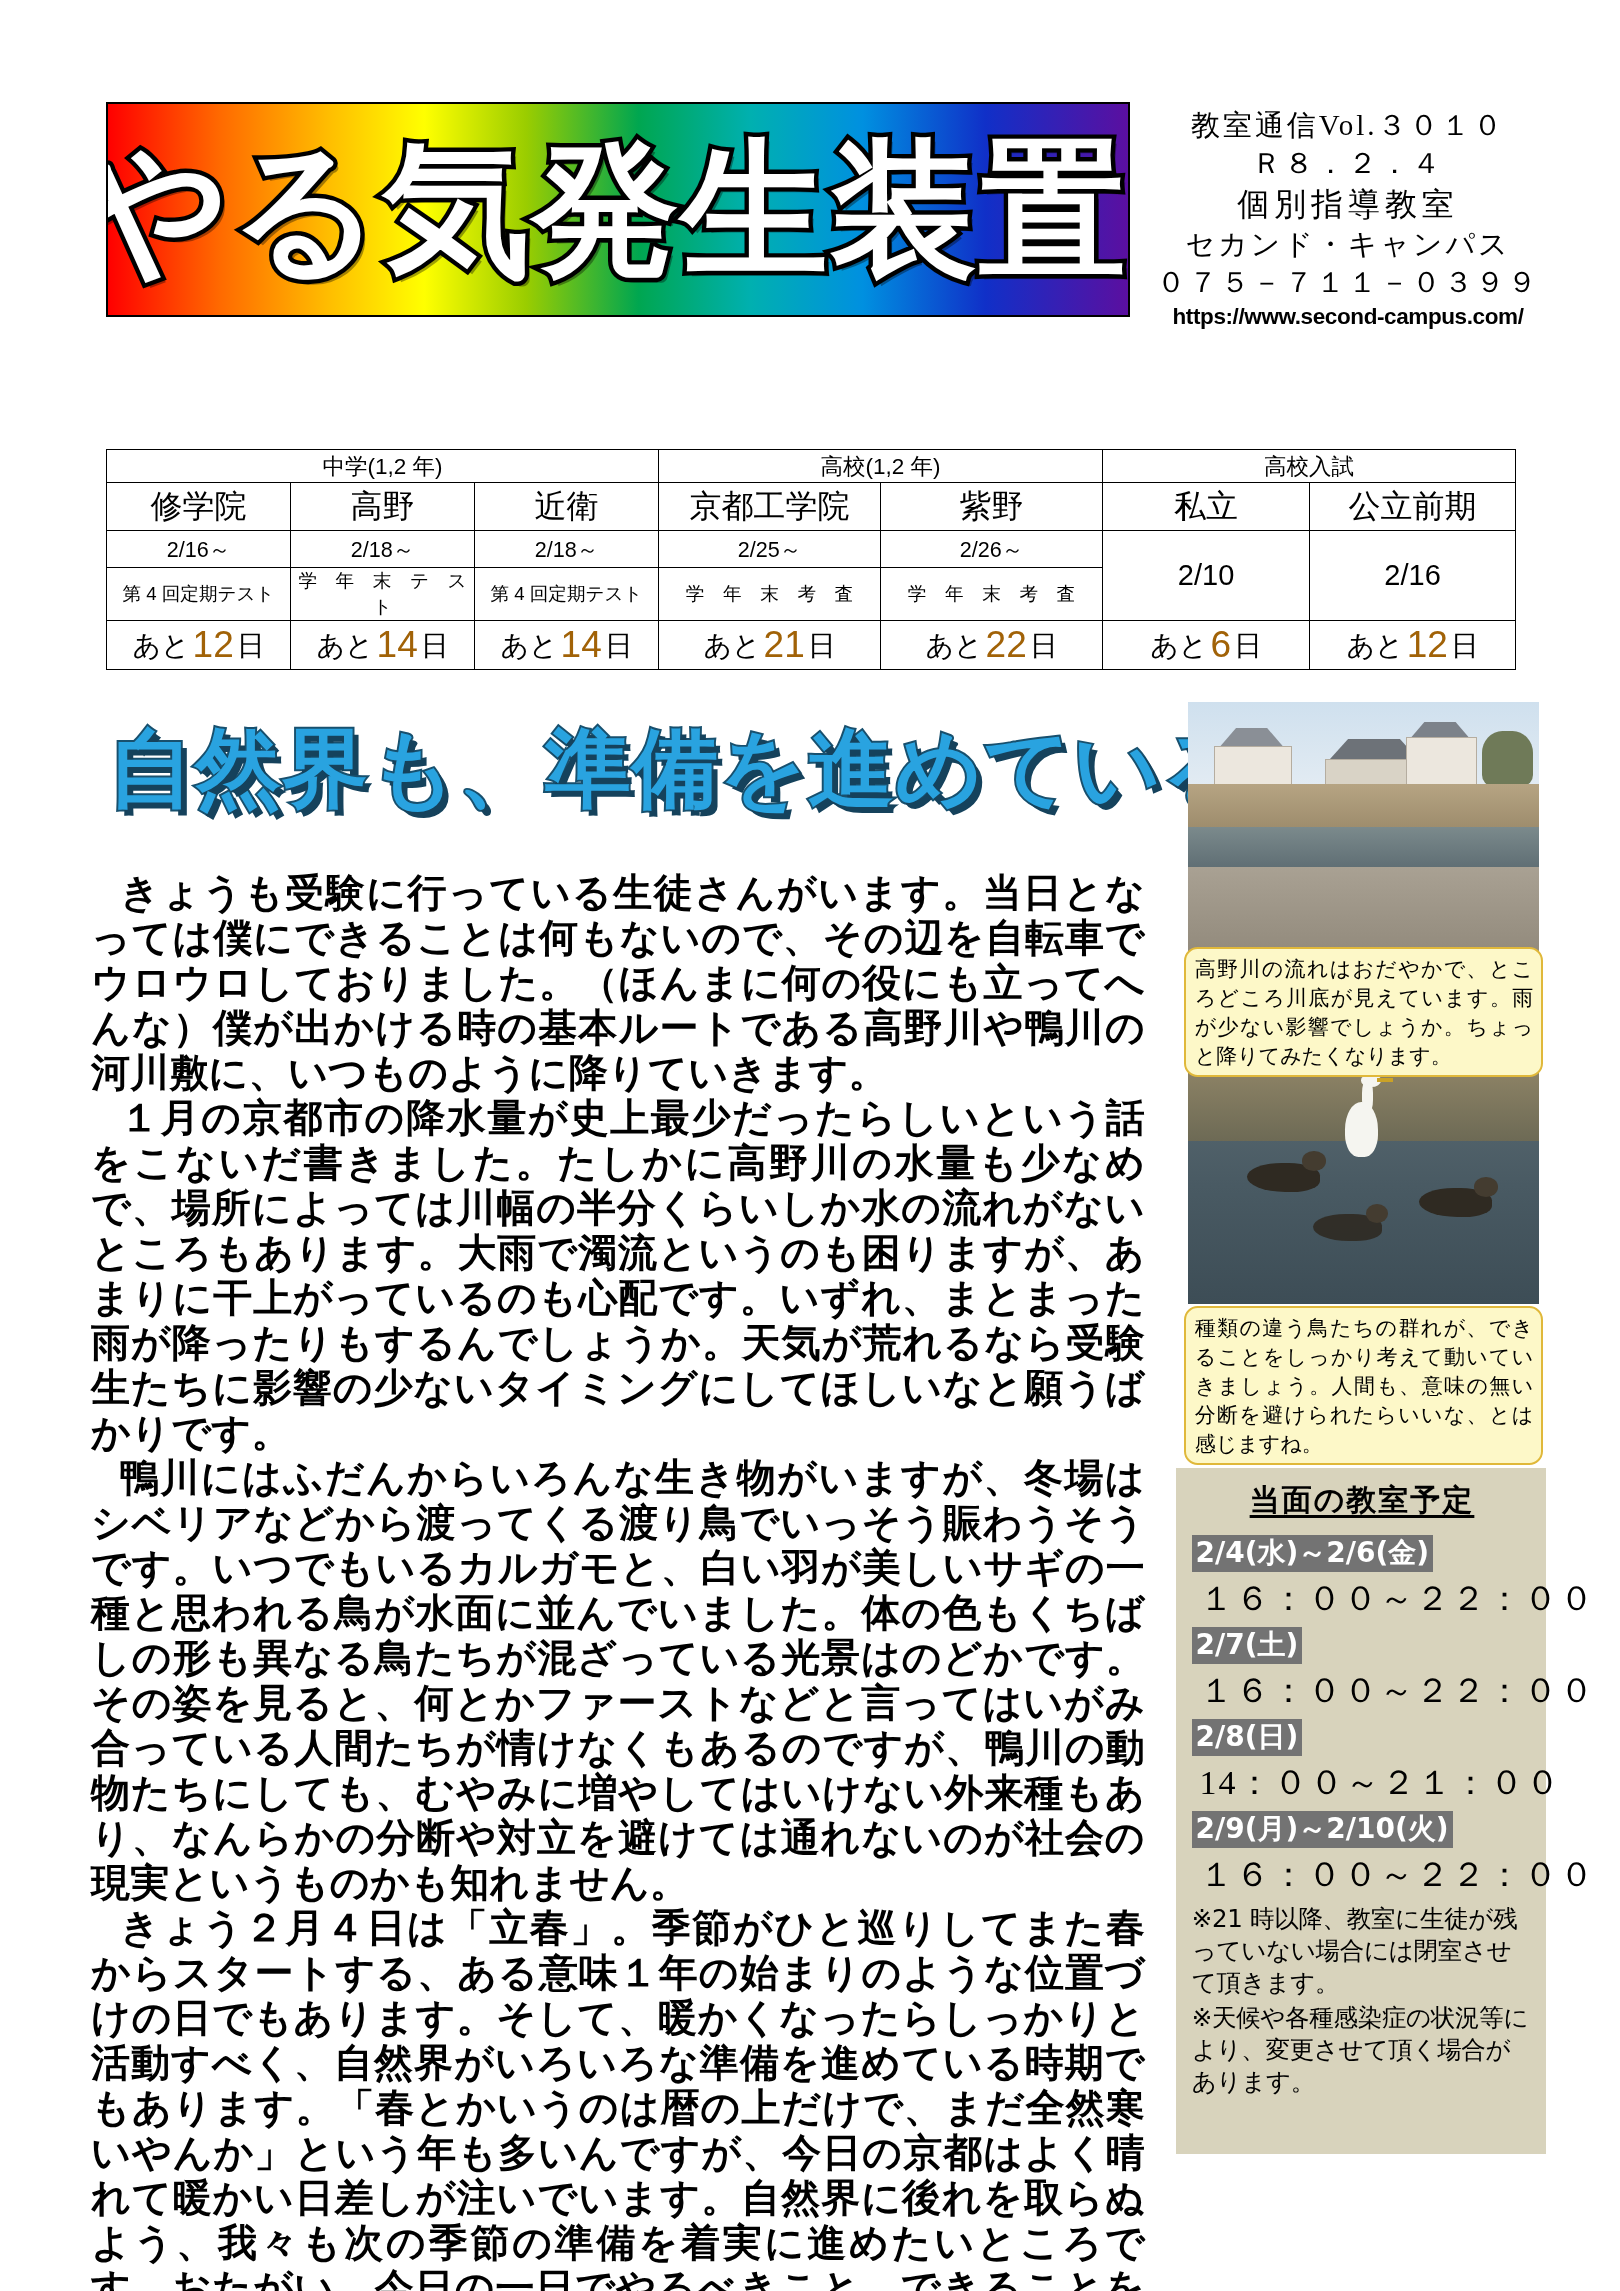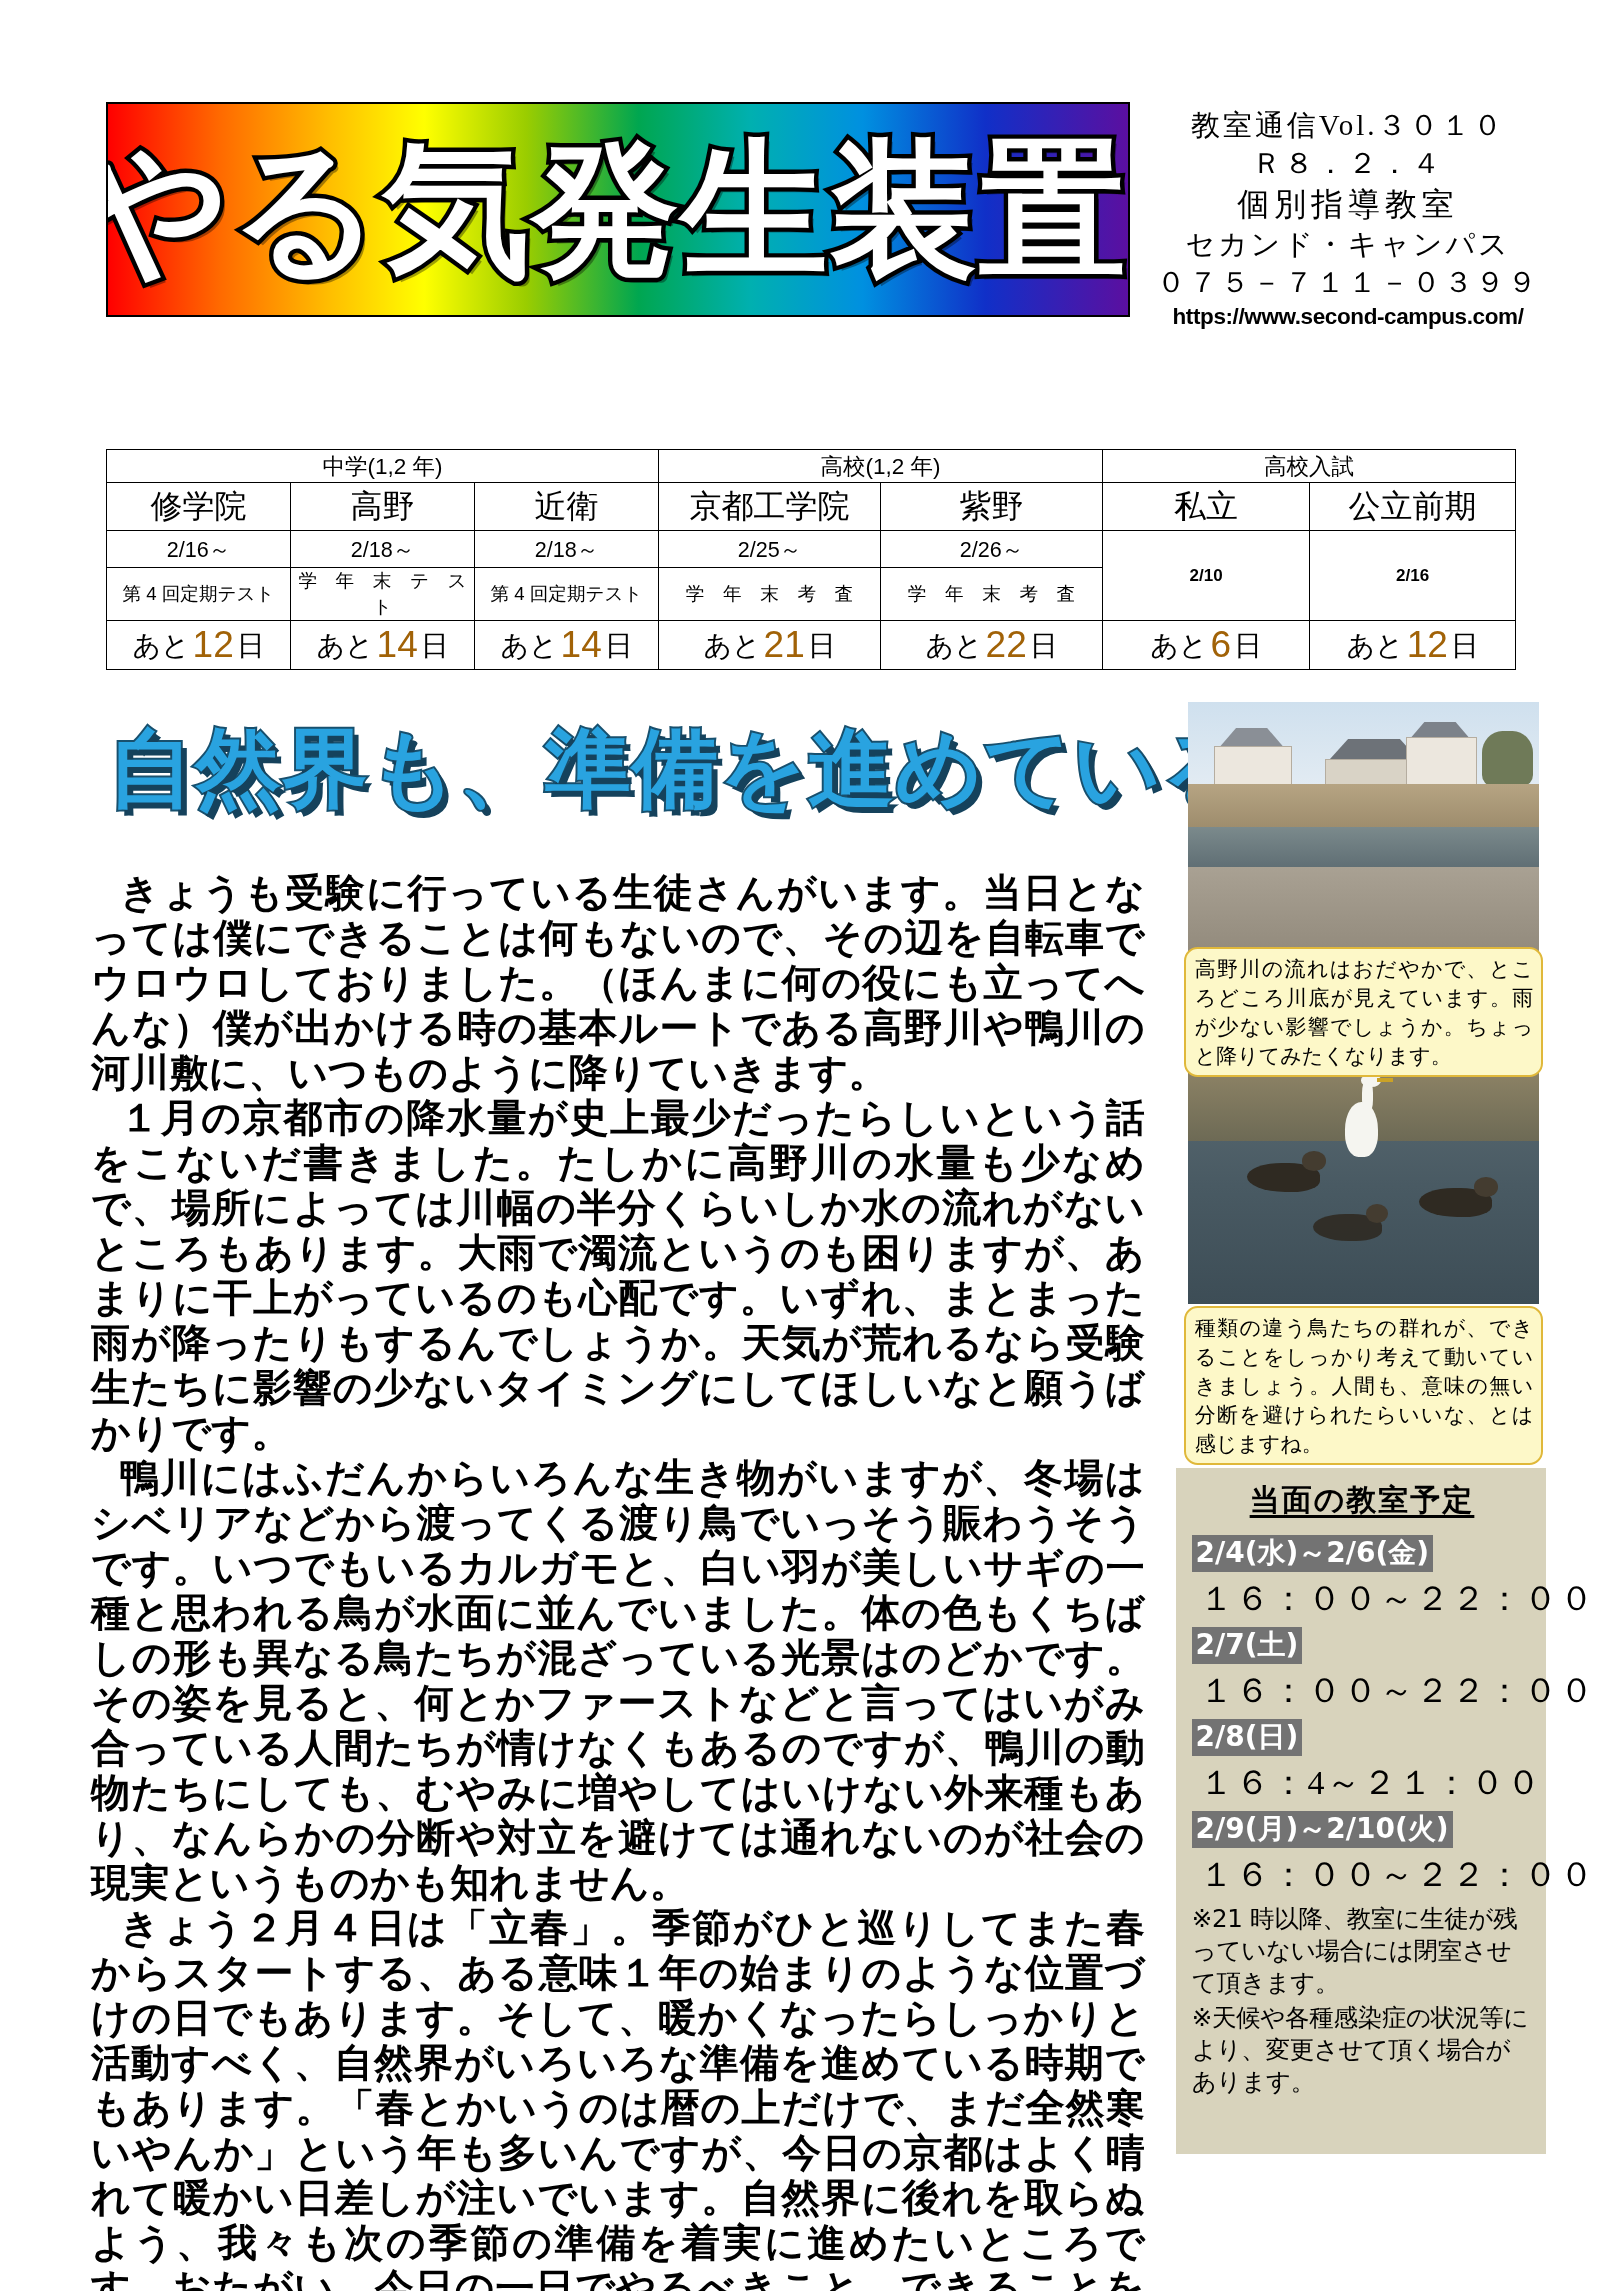--- a/index.html
+++ b/index.html
@@ -36,21 +36,21 @@
   #exam-table{position:absolute;left:106px;top:449px;width:1408px;
     border-collapse:collapse;table-layout:fixed;}
   #exam-table td{border:1.6px solid #000;text-align:center;
     font-family:"Liberation Sans","DejaVu Sans",sans-serif;padding:0;}
   .grp{font-size:22.5px;height:32px;}
   .sch{font-size:32px;height:47px;}
   .dat{font-size:21.6px;height:36px;}
   .tst{font-size:18.6px;height:28px;letter-spacing:0px;}
   .cnt{font-size:28px;height:48px;white-space:nowrap;}
   .cnt .n{color:#a16207;font-size:37px;font-weight:normal;vertical-align:-2px;padding:0 2.9px;}
-  .dat2{font-size:17px;font-weight:bold;}
+  .dat2{font-size:29px;}
 
   
   #subhead{position:absolute;left:108px;top:725px;width:1039px;height:108px;}
   #subhead span{
     font-family:"DejaVu Sans","Liberation Sans",sans-serif;
     font-weight:bold;font-size:86px;line-height:1;letter-spacing:1px;
     color:#29a3e0;white-space:nowrap;
     -webkit-text-stroke:3.9px #18506e;paint-order:stroke fill;
     text-shadow:5.9px 5.9px 0 #15425c;
   }
@@ -233,21 +233,21 @@
     <div>
       <span class="sb-date">2/4(水)～2/6(金)</span>
       <div class="sb-time">１６：００～２２：００</div>
     </div>
     <div>
       <span class="sb-date">2/7(土)</span>
       <div class="sb-time">１６：００～２２：００</div>
     </div>
     <div>
       <span class="sb-date">2/8(日)</span>
-      <div class="sb-time">１６：4～２１：００</div>
+      <div class="sb-time">14：００～２１：００</div>
     </div>
     <div>
       <span class="sb-date">2/9(月)～2/10(火)</span>
       <div class="sb-time">１６：００～２２：００</div>
     </div>
 
     <div class="sb-note">※21 時以降、教室に生徒が残っていない場合には閉室させて頂きます。</div>
     <div class="sb-note">※天候や各種感染症の状況等により、変更させて頂く場合があります。</div>
   </div>
 </div>

